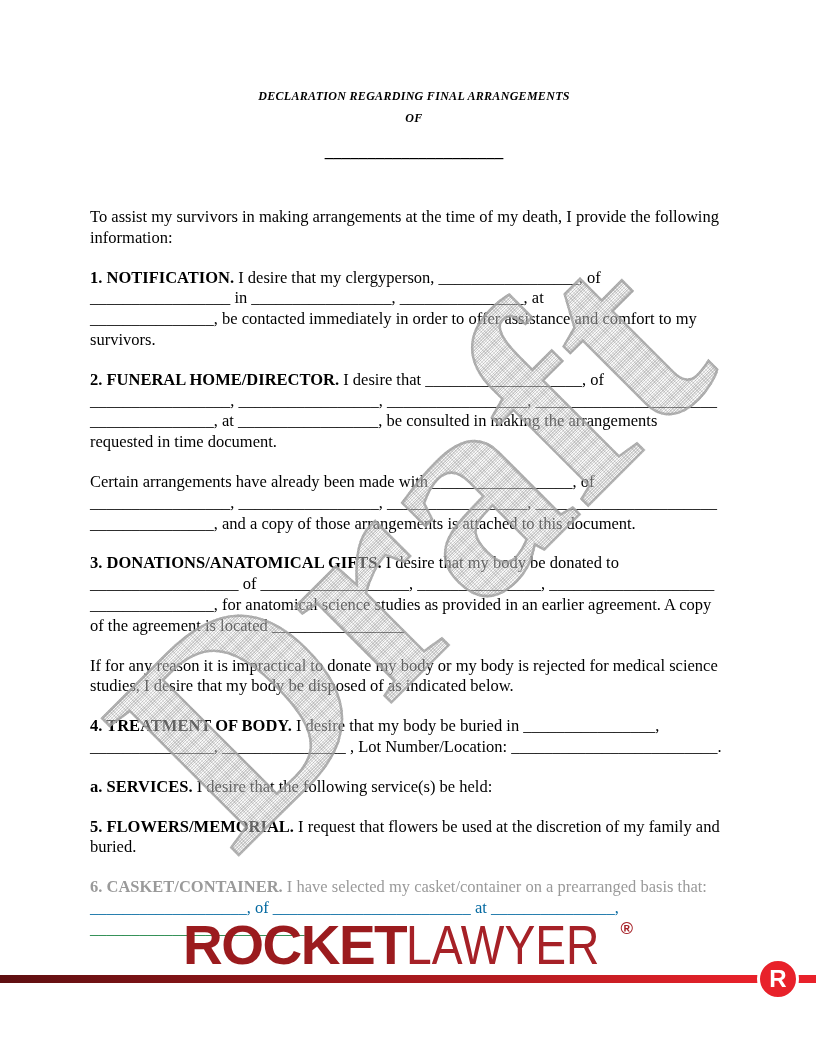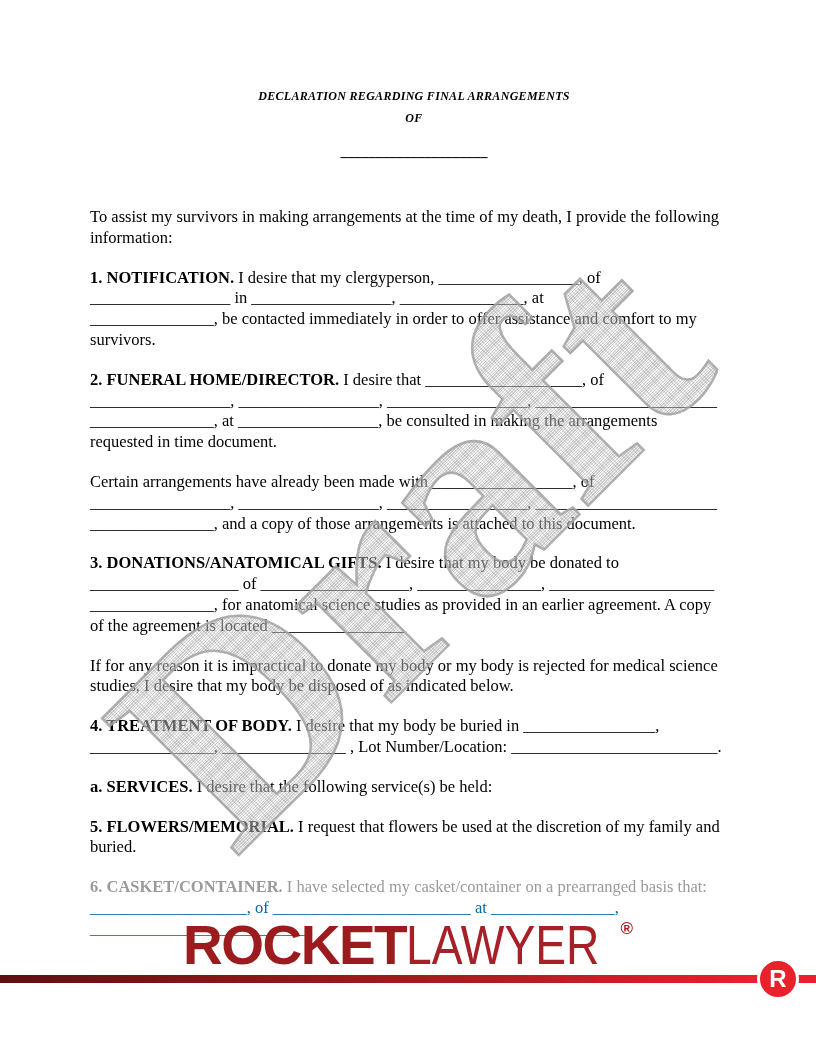--- a/index.html
+++ b/index.html
@@ -5,21 +5,21 @@
   html,body { margin:0; padding:0; background:#ffffff; }
   .page {
     position:relative; width:816px; height:1056px; background:#ffffff;
     overflow:hidden; font-family:"Liberation Serif", serif; color:#000;
   }
   .content { position:absolute; left:90px; top:86px; width:648px; z-index:1; }
   .title {
     text-align:center; font-weight:bold; font-style:italic;
     font-size:12px; line-height:21.5px; letter-spacing:0.3px;
   }
-  .title-blank { text-align:center; font-weight:bold; font-size:14px; margin-top:12px; line-height:22px; }
+  .title-blank { text-align:center; font-weight:bold; font-size:17px; margin-top:12px; line-height:22px; }
   .doc-body { margin-top:44px; font-size:16.5px; }
   .para { margin-top:19px; }
   .para:first-child { margin-top:0; }
   .line { line-height:20.8px; white-space:pre; }
   .b { font-weight:bold; }
 
   
   .watermark {
     position:absolute; left:408px; top:545px;
     transform:translate(-50%,-50%) rotate(-45deg);

